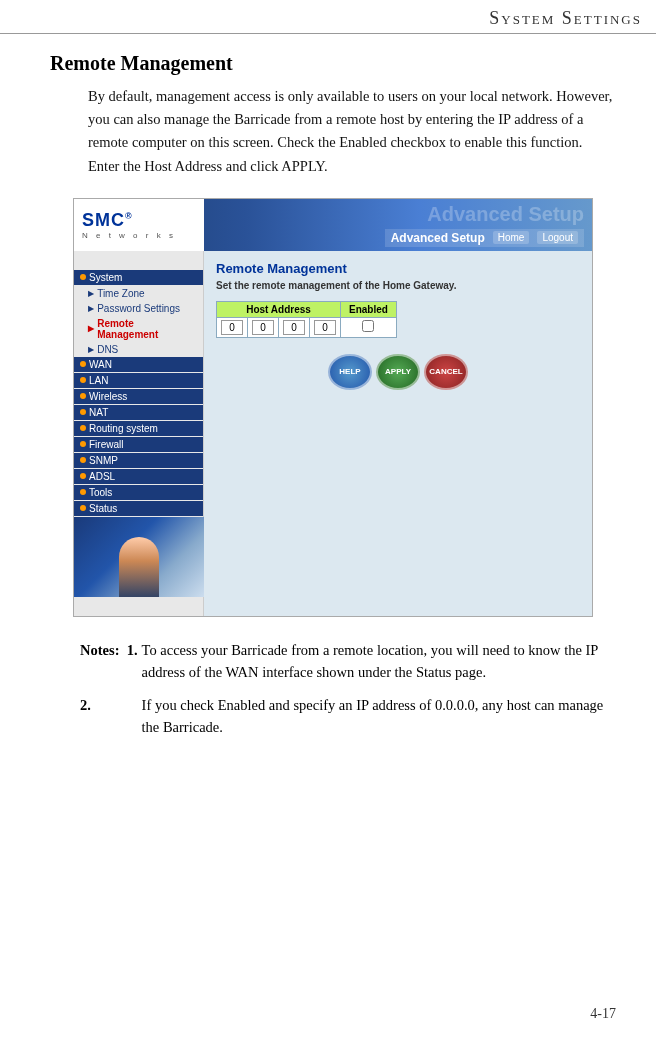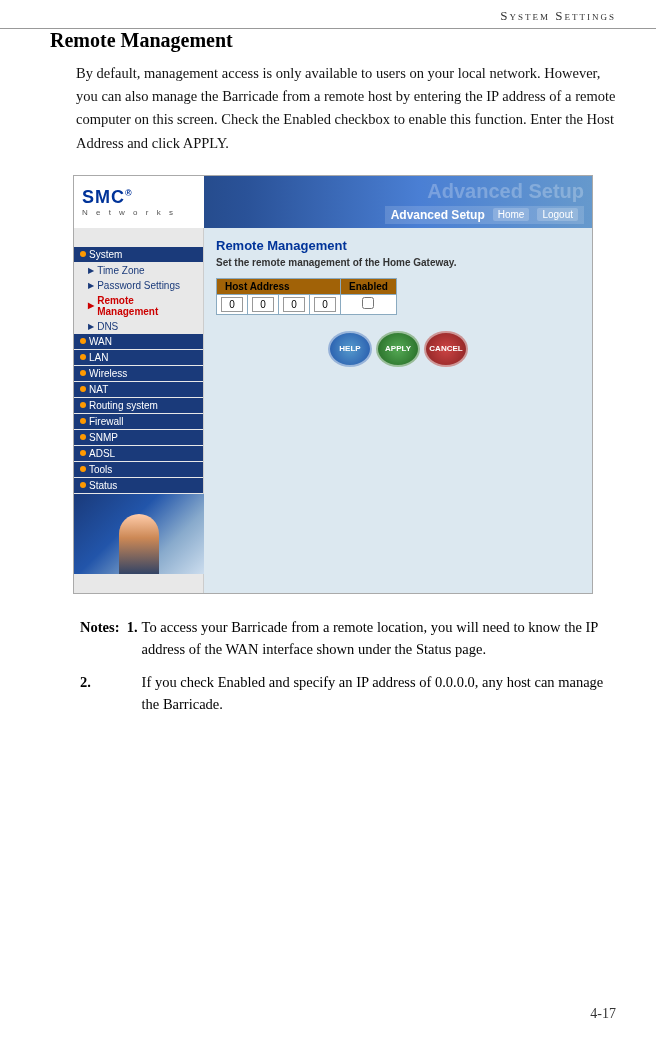--- a/index.html
+++ b/index.html
@@ -9,46 +9,47 @@
       background: #ffffff;
       font-family: "Times New Roman", Times, serif;
       font-size: 15px;
       color: #000;
       position: relative;
     }
 
     
     .page-header {
       text-align: right;
-      padding: 8px 40px 4px 30px;
+      padding: 8px 14px 4px 30px;
       font-family: "Small Caps", "Times New Roman", serif;
-      font-size: 13px;
+      font-size: 18px;
       letter-spacing: 2px;
       color: #333;
       font-variant: small-caps;
       border-bottom: 1px solid #999;
+      margin-bottom: 18px;
     }
 
     .content-area {
       padding: 0 40px 0 50px;
     }
 
     
     .section-heading {
       font-size: 20px;
       font-weight: bold;
       font-family: "Times New Roman", serif;
       margin-bottom: 10px;
     }
 
     
     .body-text {
       font-size: 14.5px;
       line-height: 1.6;
-      margin-left: 26px;
+      margin-left: 38px;
       margin-bottom: 20px;
       color: #111;
     }
 
     
     .screenshot-box {
       margin: 0 auto 20px auto;
       width: 520px;
       border: 1px solid #aaa;
       background: #fff;
@@ -196,25 +197,25 @@
       font-weight: bold;
     }
 
     
     .host-table {
       border-collapse: collapse;
       font-size: 10px;
       margin-bottom: 16px;
     }
     .host-table th {
-      background: #a16207;
+      background: #bef264;
       border: 1px solid #8aaac0;
       padding: 2px 8px;
       font-weight: bold;
-      text-align: left;
+      text-align: center;
       color: #000;
     }
     .host-table td {
       background: #fff;
       border: 1px solid #8aaac0;
       padding: 2px 4px;
       text-align: center;
     }
     .host-input {
       width: 22px;

